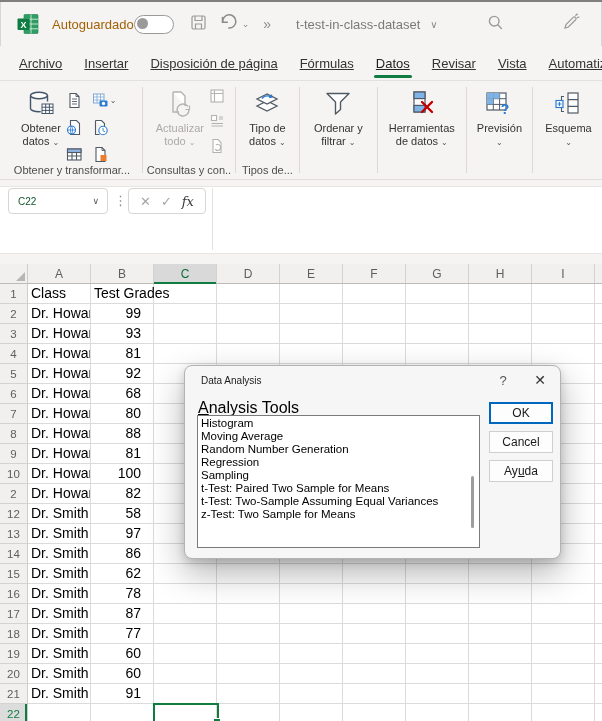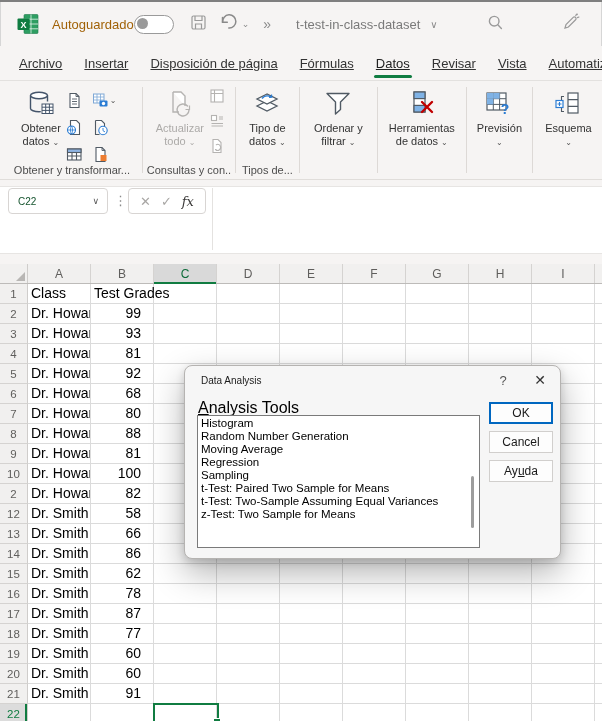--- a/index.html
+++ b/index.html
@@ -570,21 +570,21 @@
           <div class="cell"></div>
           <div class="cell"></div>
           <div class="cell"></div>
           <div class="cell"></div>
           <div class="cell"></div>
           <div class="cell sliver"></div>
         </div>
         <div class="grow">
           <div class="rn">13</div>
           <div class="cell">Dr. Smith</div>
-          <div class="cell num">66</div>
+          <div class="cell num">97</div>
           <div class="cell"></div>
           <div class="cell"></div>
           <div class="cell"></div>
           <div class="cell"></div>
           <div class="cell"></div>
           <div class="cell"></div>
           <div class="cell"></div>
           <div class="cell sliver"></div>
         </div>
         <div class="grow">
@@ -711,22 +711,22 @@
   </div>
 
   <div class="dialog">
     <div class="dlg-title">Data Analysis</div>
     <div class="dlg-help">?</div>
     <div class="dlg-close">✕</div>
     <div class="dlg-label"><span class="u">A</span><span>nalysis Tools</span></div>
     <div class="listbox">
       <div class="litems" id="litems">
           <div class="litem">Histogram</div>
+          <div class="litem">Moving Average</div>
           <div class="litem">Random Number Generation</div>
-          <div class="litem">Moving Average</div>
           <div class="litem">Regression</div>
           <div class="litem">Sampling</div>
           <div class="litem">t-Test: Paired Two Sample for Means</div>
           <div class="litem">t-Test: Two-Sample Assuming Equal Variances</div>
           <div class="litem">z-Test: Two Sample for Means</div>
         </div>
       <div class="lb-thumb"></div>
     </div>
     <div class="dbtn ok">OK</div>
     <div class="dbtn cancel">Cancel</div>

